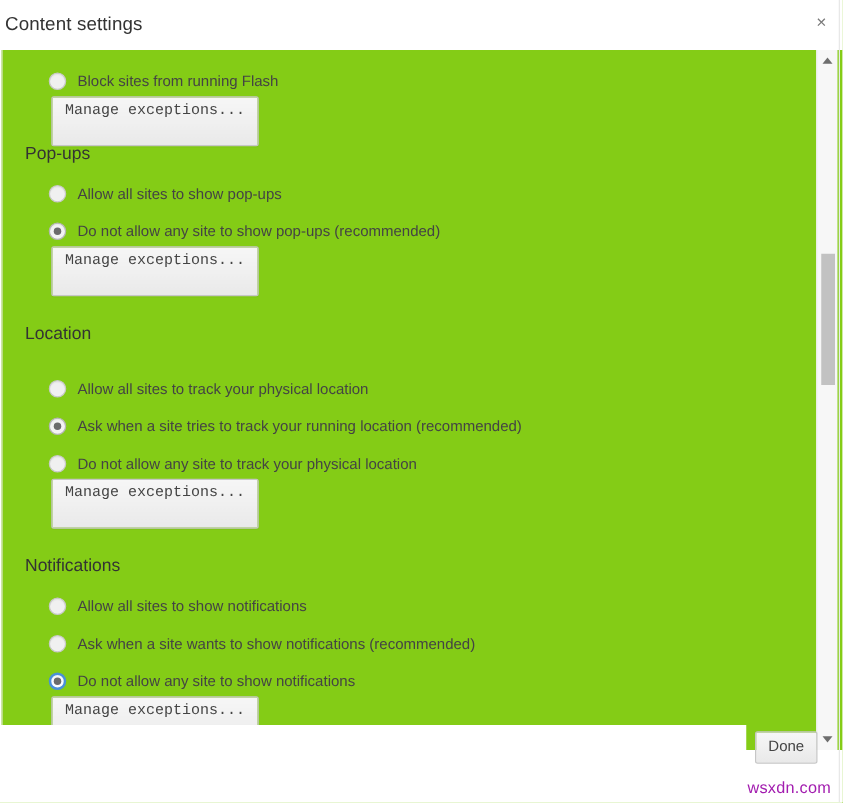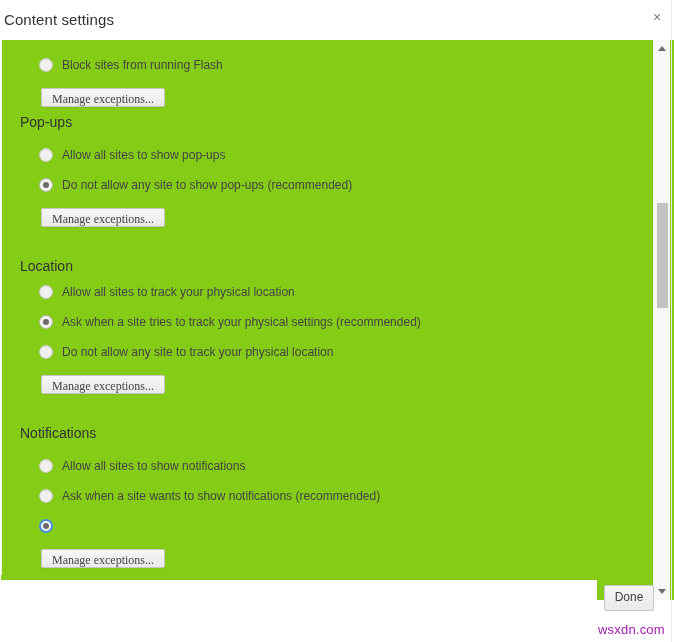--- a/index.html
+++ b/index.html
@@ -127,27 +127,27 @@
 
   
   .exceptions-row {
     padding-left: 39px;
     height: 34px;
     display: flex;
     align-items: center;
   }
   .btn {
     display: inline-block;
-    font-family: Liberation Serif, serif;
+    font-family: Liberation Mono, monospace;
     font-size: 12px;
     color: #444444;
     background: linear-gradient(to bottom, #f6f6f6 0%, #f0f0f0 50%, #e9e9e9 100%);
     border: 1px solid #c6c6c6;
     border-radius: 2px;
-    padding: 4px 10px 0 10px;
+    padding: 4px 10px 21px 10px;
     line-height: 13px;
     cursor: pointer;
     white-space: nowrap;
     box-shadow: 0 1px 0 rgba(0,0,0,0.03);
   }
 
   
   #scrollbar {
     position: absolute;
     left: 653px; top: 40px;
@@ -251,28 +251,28 @@
           </div>
           <div class="radio-row">
             <span class="radio-mark checked"></span>
             <span class="radio-label">Do not allow any site to show pop-ups (recommended)</span>
           </div>
           <div class="exceptions-row">
             <button class="btn">Manage exceptions...</button>
           </div>
         </div>
         <div class="section">
-          <div class="section-heading" style="margin-top: 24px; margin-bottom: 3px;">Location</div>
+          <div class="section-heading" style="margin-top: 24px; margin-bottom: 22px;">Location</div>
           <div class="radio-row">
             <span class="radio-mark"></span>
             <span class="radio-label">Allow all sites to track your physical location</span>
           </div>
           <div class="radio-row">
             <span class="radio-mark checked"></span>
-            <span class="radio-label">Ask when a site tries to track your physical settings (recommended)</span>
+            <span class="radio-label">Ask when a site tries to track your running location (recommended)</span>
           </div>
           <div class="radio-row">
             <span class="radio-mark"></span>
             <span class="radio-label">Do not allow any site to track your physical location</span>
           </div>
           <div class="exceptions-row">
             <button class="btn">Manage exceptions...</button>
           </div>
         </div>
         <div class="section">
@@ -280,20 +280,21 @@
           <div class="radio-row">
             <span class="radio-mark"></span>
             <span class="radio-label">Allow all sites to show notifications</span>
           </div>
           <div class="radio-row">
             <span class="radio-mark"></span>
             <span class="radio-label">Ask when a site wants to show notifications (recommended)</span>
           </div>
           <div class="radio-row">
             <span class="radio-mark checked focused"></span>
+            <span class="radio-label">Do not allow any site to show notifications</span>
           </div>
           <div class="exceptions-row">
             <button class="btn">Manage exceptions...</button>
           </div>
         </div>
       </div>
   </div>
 
   <div id="scrollbar">
     <div id="sb-arrow-up" class="sb-arrow">

